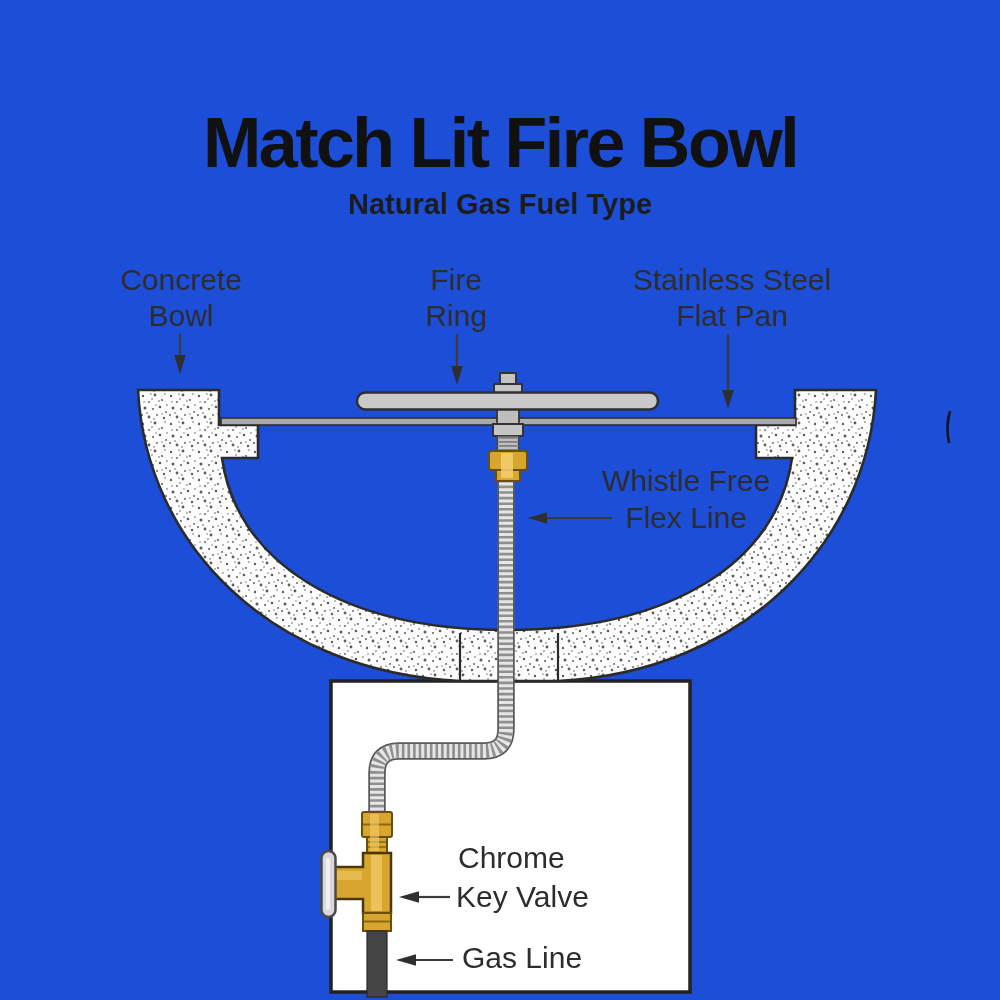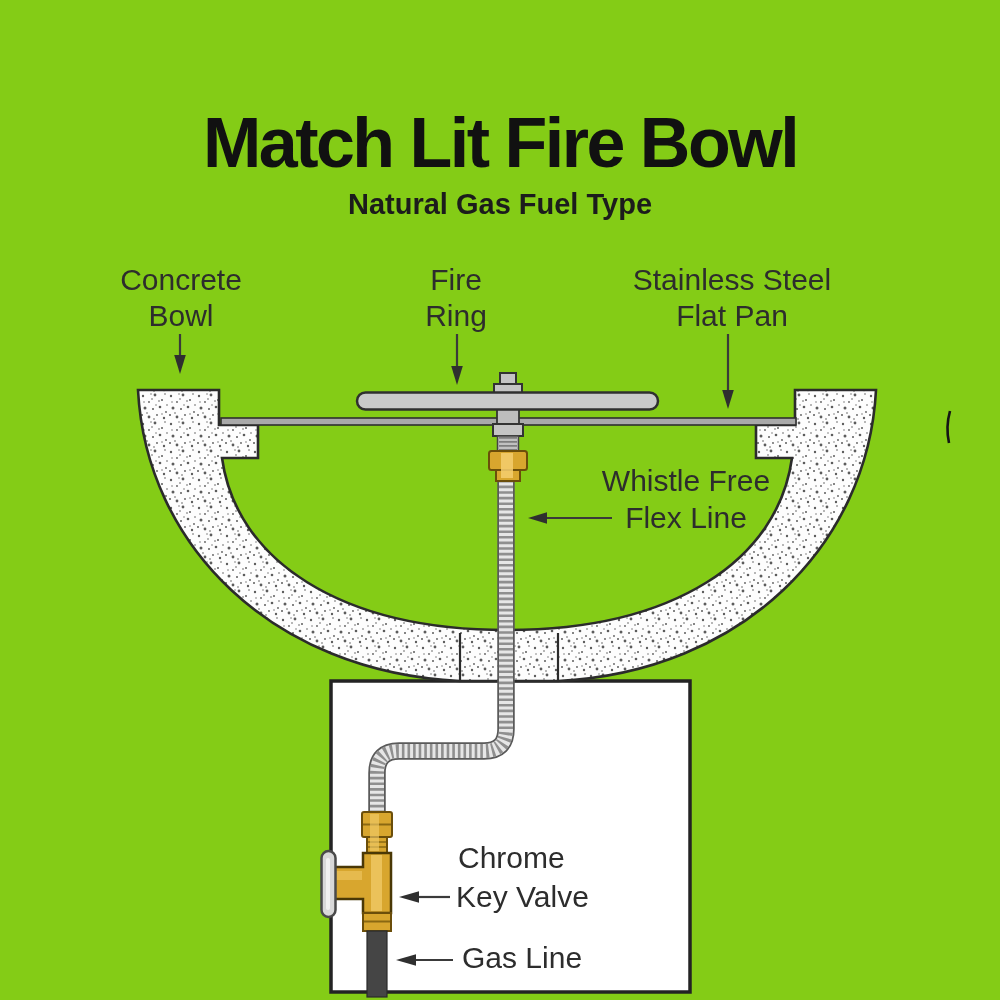--- a/index.html
+++ b/index.html
@@ -1,16 +1,16 @@
 <!DOCTYPE html>
 <html><head>
 <meta charset="utf-8">
 <style>
   html,body{margin:0;padding:0;background:#ffffff;}
-  #canvas{position:relative;width:1000px;height:1000px;background:#84cc16;overflow:hidden;
+  #canvas{position:relative;width:1000px;height:1000px;background:#1d4ed8;overflow:hidden;
           font-family:"Liberation Sans","DejaVu Sans",sans-serif;}
   svg{display:block;}
   .page-title{font-family:"Liberation Sans","DejaVu Sans",sans-serif;font-weight:700;font-size:70px;letter-spacing:-2.5px;fill:#111111;}
   .page-subtitle{font-family:"Liberation Sans","DejaVu Sans",sans-serif;font-weight:700;font-size:29px;fill:#1c1c1c;}
   .diagram-label{font-family:"Liberation Sans","DejaVu Sans",sans-serif;font-weight:400;font-size:30px;fill:#2d2d2d;}
   .arrow-line{stroke:#3a3a3a;stroke-width:2.2;fill:none;}
   .arrow-head{fill:#2f2f2f;stroke:none;}
 </style>
 </head>
 <body>

